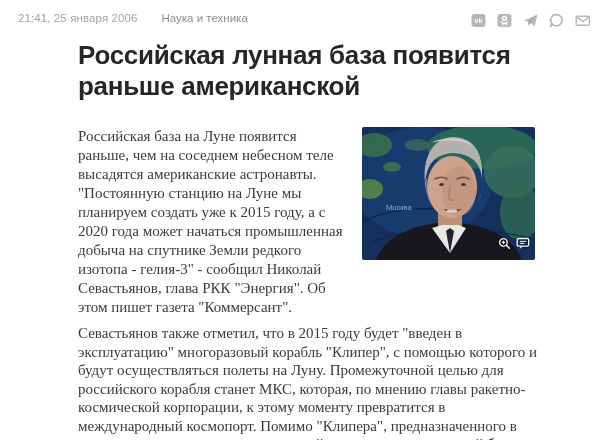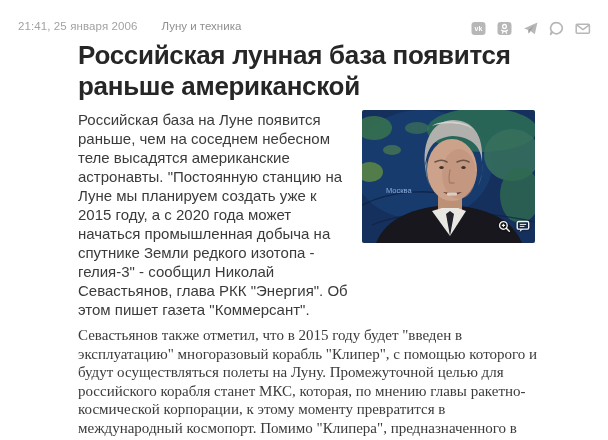--- a/index.html
+++ b/index.html
@@ -9,48 +9,48 @@
     width: 608px; height: 440px;
     background: #ffffff;
     overflow: hidden;
     font-family: "Liberation Sans", sans-serif;
   }
   
   .topbar {
     display: flex;
     justify-content: space-between;
     align-items: flex-start;
-    padding: 20px 18px 0 18px;
+    padding: 12px 18px 0 18px;
     height: 26px;
   }
   .meta { display: flex; gap: 24px; align-items: baseline; }
   .timestamp {
     font-size: 11.5px; color: #a2a2a2; letter-spacing: .1px;
   }
   .rubric {
     font-size: 11.5px; color: #8f8f8f; text-decoration: none; cursor: pointer;
   }
   .share { display: flex; gap: 11px; align-items: center; padding-top: 1px; }
   .share .share-btn {
     background: none; border: none; padding: 0; cursor: pointer;
     width: 15px; height: 15px; display: block;
   }
   .share svg { display: block; }
   
   .content { margin: 14px 30px 0 78px; width: 460px; }
   h1.title {
     font-size: 26px; line-height: 31px; font-weight: bold;
     color: #262626; letter-spacing: -0.3px;
-    margin-bottom: 8px;
+    margin-bottom: 25px;
     font-family: "Liberation Sans", sans-serif;
   }
   .lead-row { display: flex; gap: 11px; align-items: flex-start; }
   p.lead {
     flex: 0 0 273px; width: 273px;
-    font-family: Liberation Sans, sans-serif;
+    font-family: Liberation Serif, serif;
     font-size: 15px; line-height: 19px; color: #3b3b3b;
   }
   figure.photo {
     position: relative; flex: 0 0 173px;
     width: 173px; height: 133px;
     border-radius: 2px; overflow: hidden;
     background: #bef264;
   }
   figure.photo > svg { display: block; }
   .photo-icons {
@@ -68,21 +68,21 @@
   }
 </style>
 </head>
 <body>
 
 <div class="page">
 
   <header class="topbar">
     <div class="meta">
       <span class="timestamp">21:41, 25 января 2006</span>
-      <a class="rubric">Луну и техника</a>
+      <a class="rubric">Наука и техника</a>
     </div>
     <div class="share">
       <button class="share-btn">
         <span>
           <svg width="15" height="15" viewBox="0 0 15 15">
             <rect x="0.5" y="1" width="14" height="13" rx="3.2" fill="#b7b7b7"></rect>
             <text x="7.5" y="10.3" text-anchor="middle" font-family="Liberation Sans, sans-serif" font-size="7" font-weight="bold" fill="#ffffff">vk</text>
           </svg>
         </span>
       </button>

